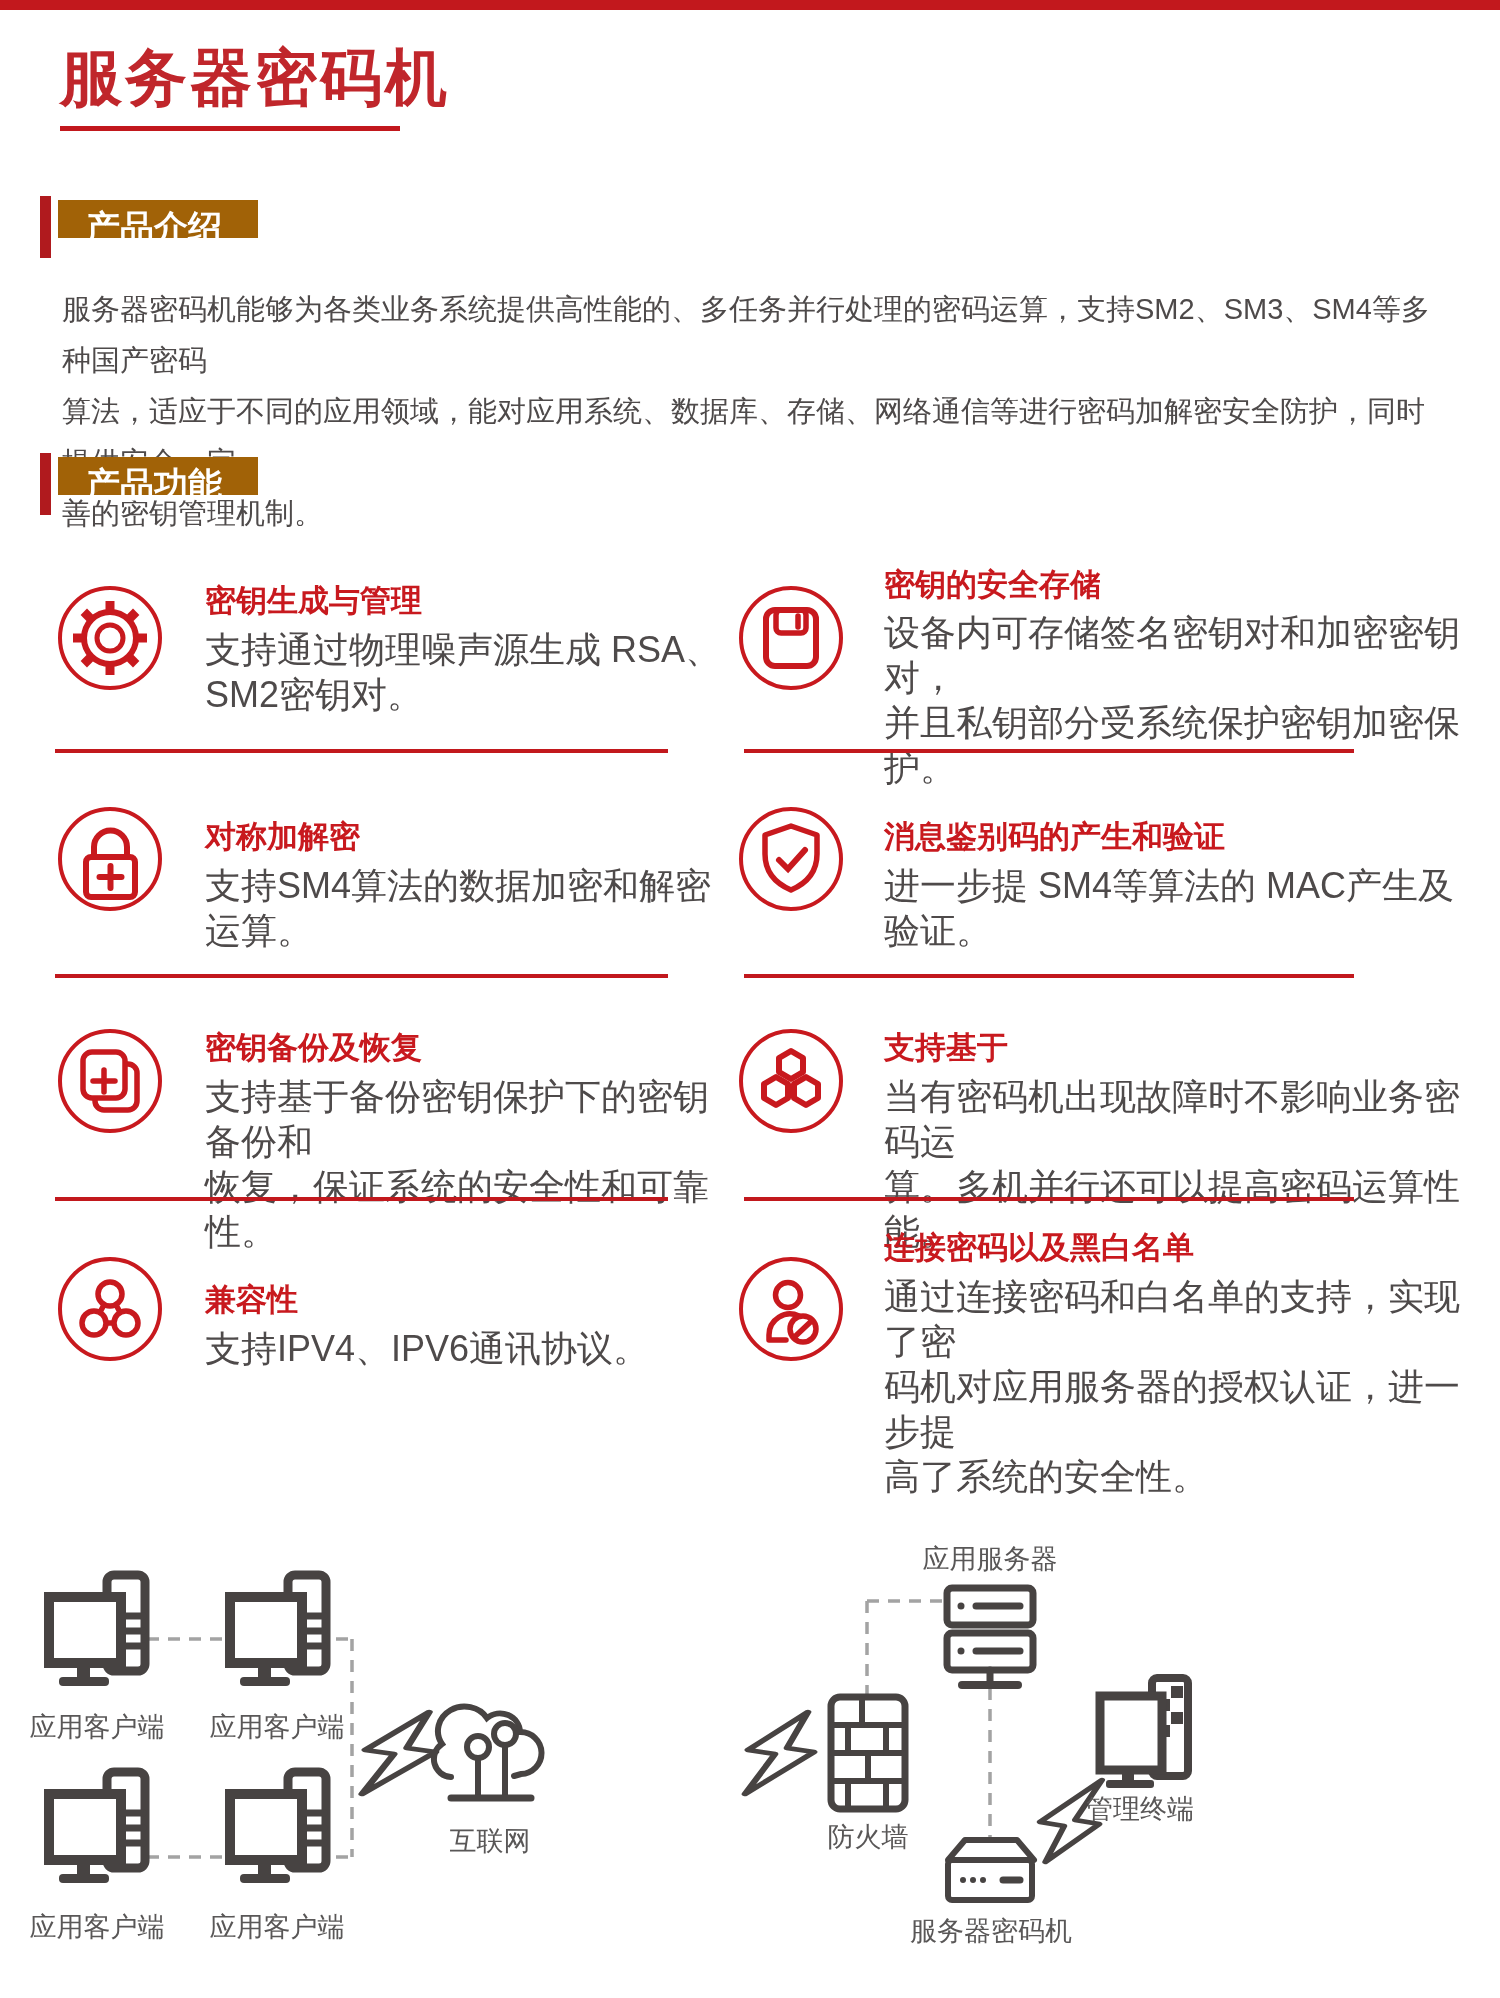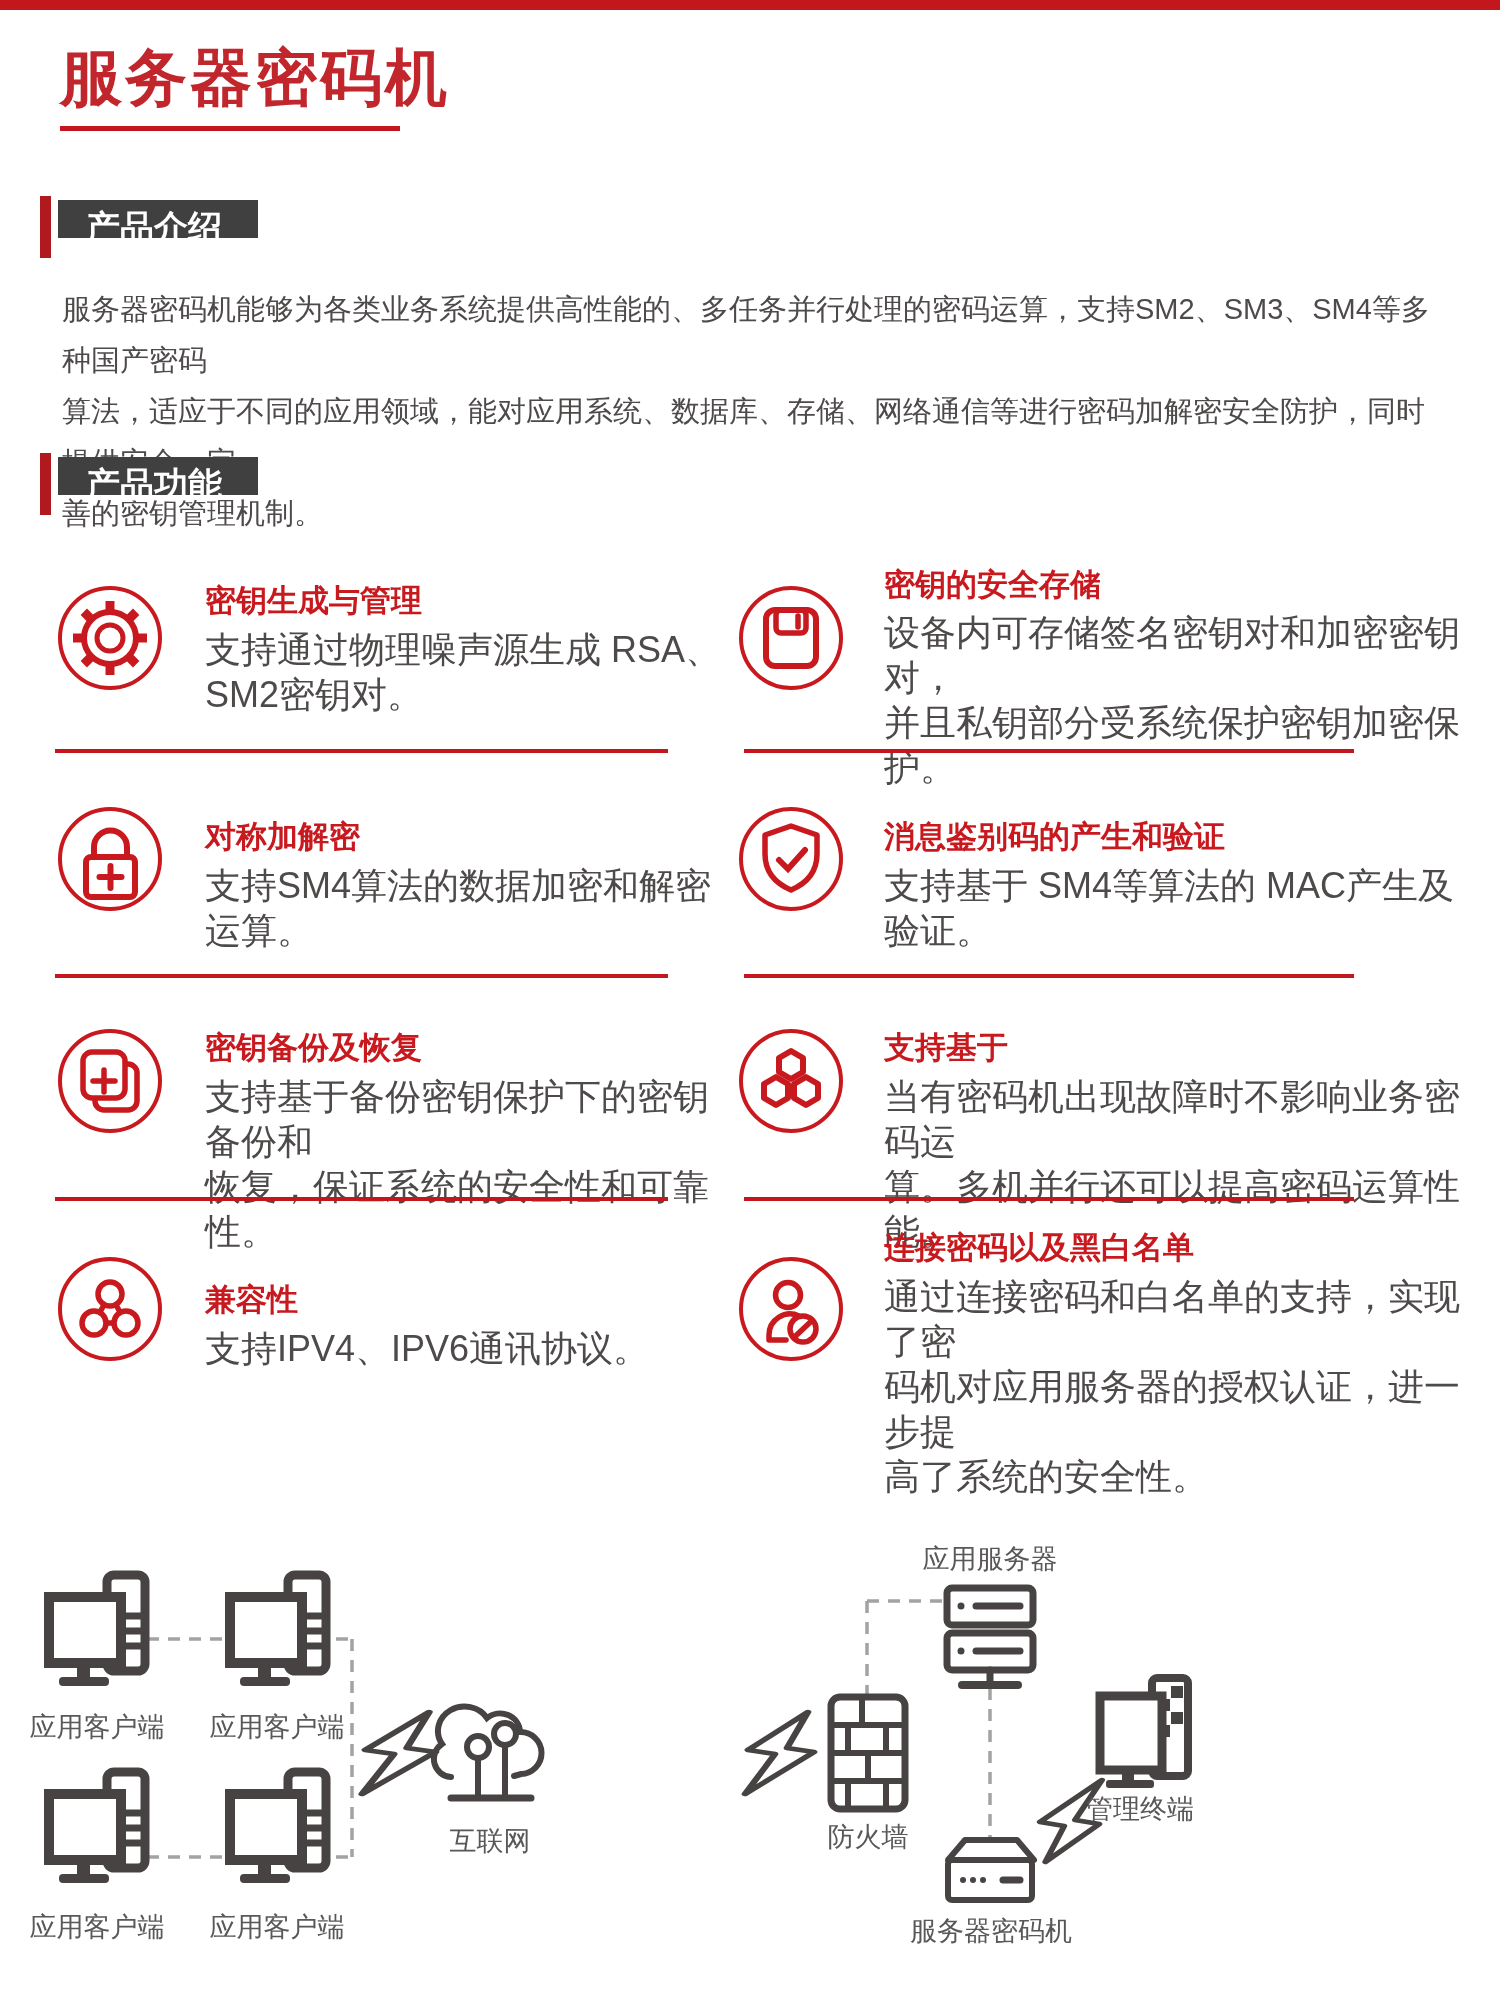--- a/index.html
+++ b/index.html
@@ -3,21 +3,21 @@
 <meta charset="utf-8">
 <style>
   html,body{margin:0;padding:0;background:#ffffff;}
   .page{position:relative;width:1500px;height:1998px;background:#fff;overflow:hidden;
         font-family:"Liberation Sans","DejaVu Sans",sans-serif;}
   .abs{position:absolute;}
   .topbar{left:0;top:0;width:1500px;height:10px;background:#c2181d;}
   .pagetitle{left:60px;top:36px;font-size:62px;font-weight:bold;color:#c0262b;letter-spacing:3px;}
   .titleline{left:60px;top:126px;width:340px;height:5px;background:#c2181d;}
   .sec-accent{width:11px;height:62px;background:#b01a1e;}
-  .sec-box{height:38px;background:#404040;color:#fff;font-size:34px;font-weight:bold;
+  .sec-box{height:38px;background:#a16207;color:#fff;font-size:34px;font-weight:bold;
            line-height:54px;padding:0 36px 0 28px;}
   .intro{left:62px;top:284px;width:1384px;font-size:29px;line-height:51px;color:#4e4a4a;
          white-space:pre-line;}
   .fic{width:106px;height:106px;}
   .ftxt{font-size:28px;}
   .ftt{font-size:31px;line-height:34px;font-weight:bold;color:#c8191e;margin-bottom:9px;}
   .ftd{font-size:36px;line-height:45px;color:#4e4a4a;white-space:pre-line;}
   .sep{height:4px;background:#c2181d;}
   .oc{stroke:#c8191e;fill:none;stroke-width:4;}
   .ic{stroke:#c8191e;fill:none;stroke-linecap:round;}
@@ -158,21 +158,21 @@
     <div class="ftt">密钥的安全存储</div>
     <div class="ftd">设备内可存储签名密钥对和加密密钥对，
 并且私钥部分受系统保护密钥加密保护。</div>
   </div>
   <div class="abs ftxt" style="left:205px;top:820px;width:520px;">
     <div class="ftt">对称加解密</div>
     <div class="ftd">支持SM4算法的数据加密和解密运算。</div>
   </div>
   <div class="abs ftxt" style="left:884px;top:820px;width:590px;">
     <div class="ftt">消息鉴别码的产生和验证</div>
-    <div class="ftd">支持基于 SM4等算法的 MAC产生及验证。</div>
+    <div class="ftd">进一步提 SM4等算法的 MAC产生及验证。</div>
   </div>
   <div class="abs ftxt" style="left:205px;top:1031px;width:520px;">
     <div class="ftt">密钥备份及恢复</div>
     <div class="ftd">支持基于备份密钥保护下的密钥备份和
 恢复，保证系统的安全性和可靠性。</div>
   </div>
   <div class="abs ftxt" style="left:884px;top:1031px;width:590px;">
     <div class="ftt">支持基于</div>
     <div class="ftd">当有密码机出现故障时不影响业务密码运
 算。多机并行还可以提高密码运算性能。</div>

